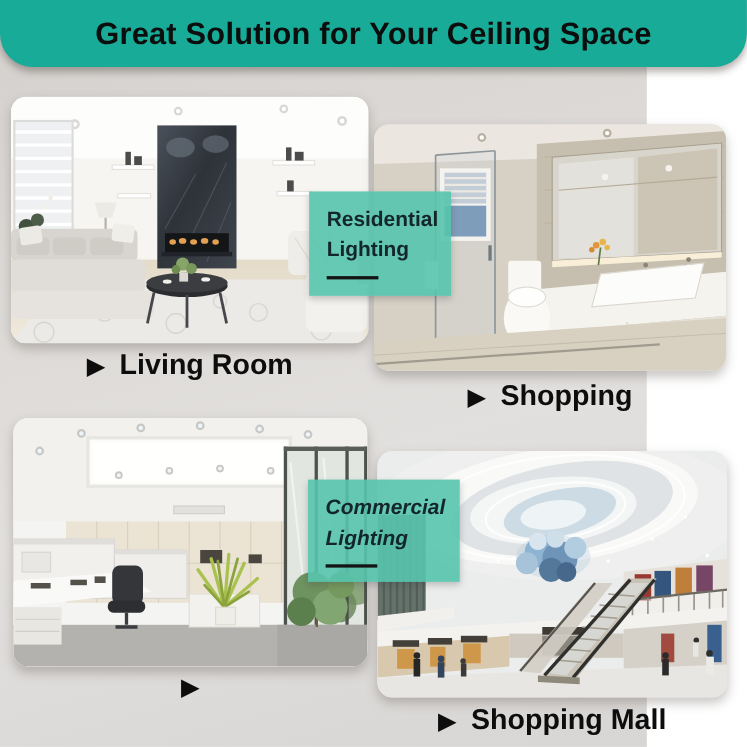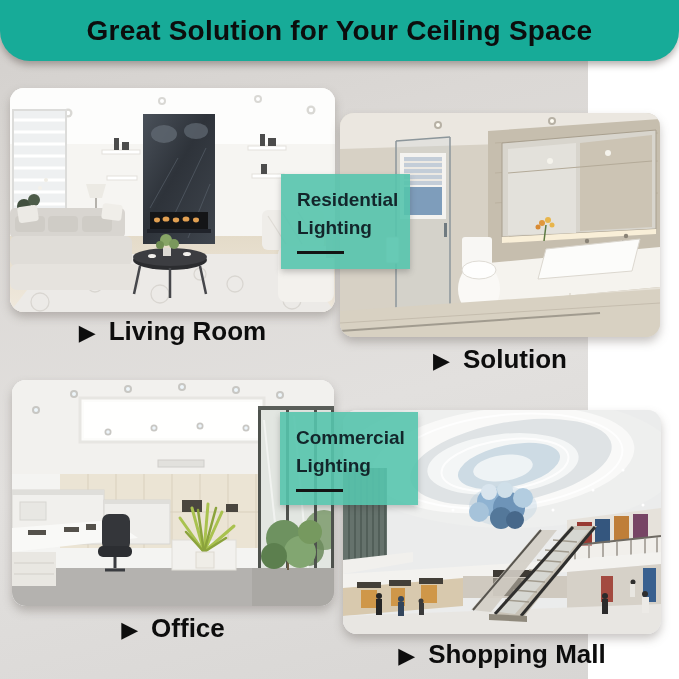--- a/index.html
+++ b/index.html
@@ -24,21 +24,21 @@
            color:#0d0d0d;font-weight:bold;font-size:26px;}
   .caption .arrow{font-size:22px;line-height:1;transform:translateY(1px);}
   .cap-living{left:10px;top:316px;width:325px;}
   .cap-bathroom{left:340px;top:344px;width:320px;}
   .cap-office{left:12px;top:613px;width:322px;}
   .cap-mall{left:343px;top:639px;width:318px;}
   
   .badge{position:absolute;z-index:9;background:rgba(86,196,173,.9);
          padding:12px 0 0 16px;box-shadow:0 3px 6px rgba(60,60,60,.28);}
   .badge-res{left:281px;top:174px;width:113px;height:83px;}
-  .badge-com{left:280px;top:412px;width:122px;height:81px;}
+  .badge-com{left:280px;top:436px;width:122px;height:81px;font-style:italic;}
   .badge-line{font-size:19px;font-weight:bold;color:#13262b;line-height:28px;white-space:nowrap;}
   .badge-underline{width:47px;height:3px;background:#141414;margin-top:9px;}
 </style>
 </head>
 <body>
 
 <div class="page">
 
   <header class="banner">
     <h1>Great Solution for Your Ceiling Space</h1>
@@ -253,21 +253,21 @@
       <rect x="46" y="124" width="13" height="26" rx="2" fill="#fbfaf7" stroke="#e1ddd4"></rect>
       <g>
         <polygon points="0,198 320,176 320,224 0,224" fill="#d8d1c2"></polygon>
         <line x1="0" y1="210" x2="320" y2="190" stroke="#c5bdae" stroke-width="1"></line>
         <line x1="0" y1="218" x2="260" y2="200" stroke="#8a857a" stroke-width="2" opacity="0.7"></line>
       </g>
     </svg>
   </section>
   <div class="caption cap-bathroom">
     <span class="arrow">▶</span>
-    <span>Solution</span>
+    <span>Shopping</span>
   </div>
 
   <section class="card card-office">
     <svg viewBox="0 0 322 226" xmlns="http://www.w3.org/2000/svg">
       <rect width="322" height="226" fill="#f4f4f2"></rect>
       <rect width="322" height="94" fill="#f2f1ee"></rect>
       <g>
         <rect x="68" y="18" width="184" height="44" fill="#fcfcfa" stroke="#e7e6e2" stroke-width="3"></rect>
         <rect x="72" y="22" width="176" height="36" fill="#ffffff" opacity="0.8"></rect>
         <rect x="146" y="80" width="46" height="7" fill="#e2e1dd" stroke="#cfceca" stroke-width="1"></rect>
@@ -379,21 +379,20 @@
         <line x1="276" y1="190" x2="276" y2="160" stroke="#6b5b43" stroke-width="2"></line>
         <circle cx="272" cy="158" r="18" fill="#6e9260"></circle>
           <circle cx="288" cy="172" r="16" fill="#82a671"></circle>
         <circle cx="262" cy="176" r="13" fill="#5c7f4e"></circle>
           <circle cx="298" cy="152" r="12" fill="#76995f"></circle>
       </g>
     </svg>
   </section>
   <div class="caption cap-office">
     <span class="arrow">▶</span>
-    <span>Office</span>
   </div>
 
   <section class="card card-mall">
     <svg viewBox="0 0 318 224" xmlns="http://www.w3.org/2000/svg">
       <rect width="318" height="224" fill="#ebecec"></rect>
       <g>
         <ellipse cx="168" cy="52" rx="168" ry="66" fill="#eeefee"></ellipse>
         <ellipse cx="160" cy="50" rx="132" ry="52" fill="#f9f9f8" transform="rotate(-6 160 50)"></ellipse>
         <ellipse cx="168" cy="52" rx="102" ry="40" fill="#dfe3e5" transform="rotate(-10 168 52)"></ellipse>
         <ellipse cx="160" cy="54" rx="76" ry="30" fill="#f4f6f6" transform="rotate(-6 160 54)"></ellipse>

